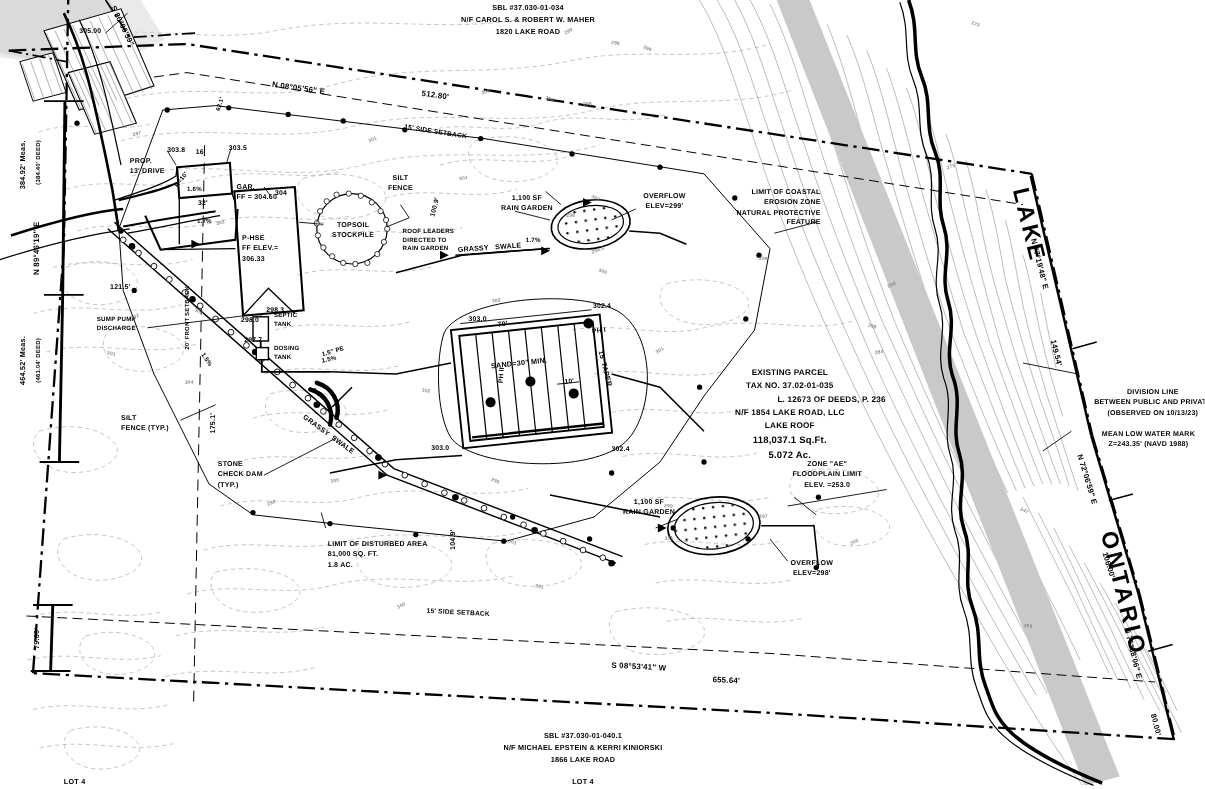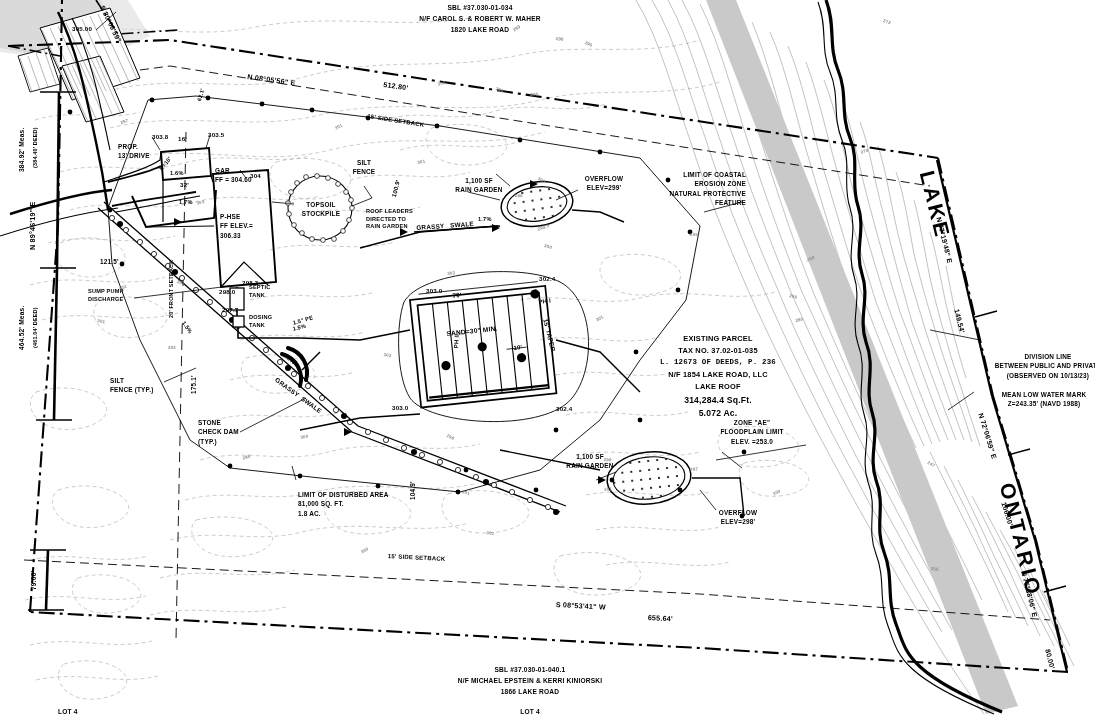--- a/index.html
+++ b/index.html
@@ -472,24 +472,24 @@
     <div class="txt c" style="left:480px;top:26px;">1820 LAKE ROAD</div>
 
     <div class="txt c" style="left:530px;top:666px;">SBL #37.030-01-040.1</div>
     <div class="txt c" style="left:530px;top:677px;">N/F MICHAEL EPSTEIN &amp; KERRI KINIORSKI</div>
     <div class="txt c" style="left:530px;top:688px;">1866 LAKE ROAD</div>
     <div class="txt c" style="left:530px;top:708px;">LOT 4</div>
     <div class="txt" style="left:58px;top:708px;">LOT 4</div>
 
     <div class="txt c" style="left:718px;top:334px;font-size:7.4px;">EXISTING PARCEL</div>
     <div class="txt c" style="left:718px;top:346px;font-size:7.4px;">TAX NO. 37.02-01-035</div>
-    <div class="txt c" style="left:718px;top:358px;font-size:7.4px;font-family:Liberation Mono, monospace;">L. 12673 OF DEEDS, P. 236</div>
+    <div class="txt c" style="left:756px;top:358px;font-size:7.4px;">L. 12673 OF DEEDS, P. 236</div>
     <div class="txt c" style="left:718px;top:370px;font-size:7.4px;">N/F 1854 LAKE ROAD, LLC</div>
     <div class="txt c" style="left:718px;top:382px;font-size:7.4px;">LAKE ROOF</div>
-    <div class="txt c" style="left:718px;top:395px;font-size:8.6px;">314,284.4 Sq.Ft.</div>
+    <div class="txt c" style="left:718px;top:395px;font-size:8.6px;">118,037.1 Sq.Ft.</div>
     <div class="txt c" style="left:718px;top:408px;font-size:8.6px;">5.072 Ac.</div>
 
     <div class="txt rot" style="left:248px;top:72px;transform:rotate(8deg);font-size:7.2px;">N 08°05'56" E</div>
     <div class="txt rot" style="left:384px;top:80px;transform:rotate(8deg);font-size:7.2px;">512.80'</div>
 
     <div class="txt rot" style="left:556px;top:600px;transform:rotate(3deg);font-size:7.2px;">S 08°53'41" W</div>
     <div class="txt rot" style="left:648px;top:613px;transform:rotate(3deg);font-size:7.2px;">655.64'</div>
 
     <div class="txt rot" style="left:106px;top:4px;transform:rotate(64deg);font-size:7px;">S 80°06'59"</div>
 

